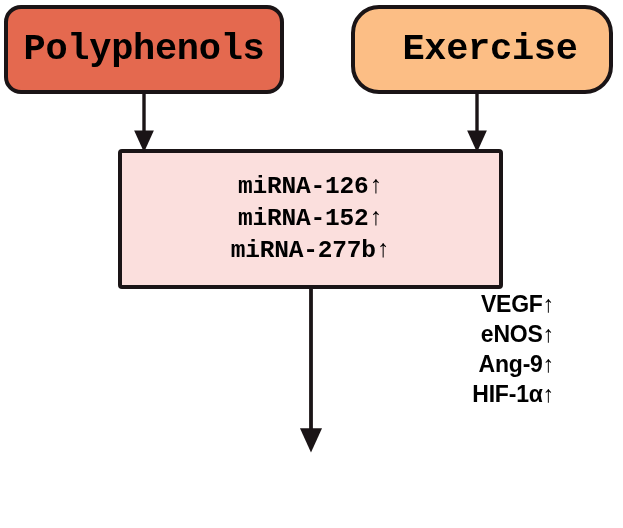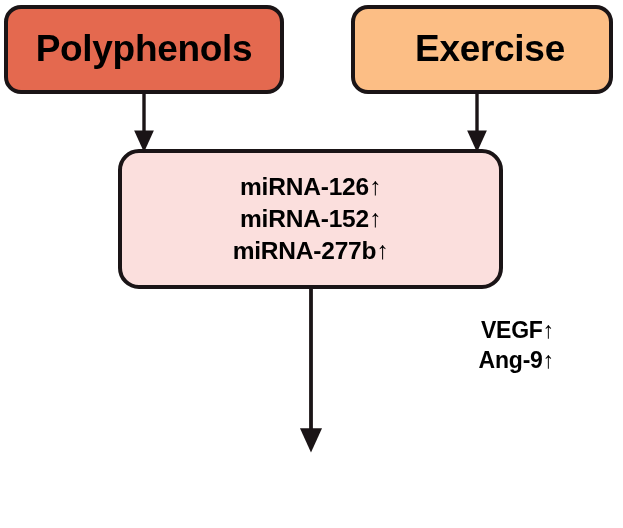--- a/index.html
+++ b/index.html
@@ -24,62 +24,63 @@
     box-sizing: border-box;
     border: 4px solid #1a1416;
     display: flex;
     align-items: center;
     justify-content: center;
     text-align: center;
     color: #000000;
     font-weight: bold;
     line-height: 1.05;
     letter-spacing: -0.3px;
+    font-family: Liberation Mono, monospace;
   }
   #node-polyphenols {
     left: 4px;
     top: 5px;
     width: 280px;
     height: 89px;
     background: #E4694F;
     border-radius: 17px;
     font-size: 37px;
   }
   #node-exercise {
     left: 351px;
     top: 5px;
     width: 262px;
     height: 89px;
     background: #FCBE85;
-    border-radius: 17px;
+    border-radius: 28px;
     font-size: 37px;
     padding-left: 16px;
   }
   #node-mirna {
     left: 118px;
     top: 149px;
     width: 385px;
     height: 140px;
     background: #FBDFDD;
-    border-radius: 21px;
+    border-radius: 4px;
     flex-direction: column;
     justify-content: center;
     font-size: 0;
   }
   #node-mirna .mirna-line {
     font-size: 24.5px;
     font-weight: bold;
     line-height: 1.31;
     white-space: nowrap;
     letter-spacing: -0.2px;
   }
   .factor-list {
     position: absolute;
     left: 418px;
-    top: 316px;
+    top: 290px;
     width: 136px;
     text-align: right;
     color: #000000;
     font-weight: bold;
     font-size: 23px;
     line-height: 1.3;
     letter-spacing: -0.2px;
   }
   .factor-list .factor-item {
     white-space: nowrap;
@@ -107,21 +108,23 @@
   </div>
 
   <div class="node" id="node-mirna">
     <div class="mirna-line">miRNA-126↑</div>
     <div class="mirna-line">miRNA-152↑</div>
     <div class="mirna-line">miRNA-277b↑</div>
   </div>
 
   <div class="factor-list">
     <div class="factor-item">VEGF↑</div>
+    <div class="factor-item">eNOS↑</div>
     <div class="factor-item">Ang-9↑</div>
+    <div class="factor-item">HIF-1α↑</div>
   </div>
 
   <svg class="arrow-layer" viewBox="0 0 623 528">
     <defs>
       <marker id="arrowhead-sm" markerWidth="7" markerHeight="7" refX="3.1" refY="3.2" orient="auto" markerUnits="strokeWidth">
         <path d="M 0 0.3 L 6.4 3.2 L 0 6.1 z" fill="#1a1416"></path>
       </marker>
       <marker id="arrowhead-lg" markerWidth="7" markerHeight="7" refX="3.1" refY="3.2" orient="auto" markerUnits="strokeWidth">
         <path d="M 0 0.3 L 6.4 3.2 L 0 6.1 z" fill="#1a1416"></path>
       </marker>

